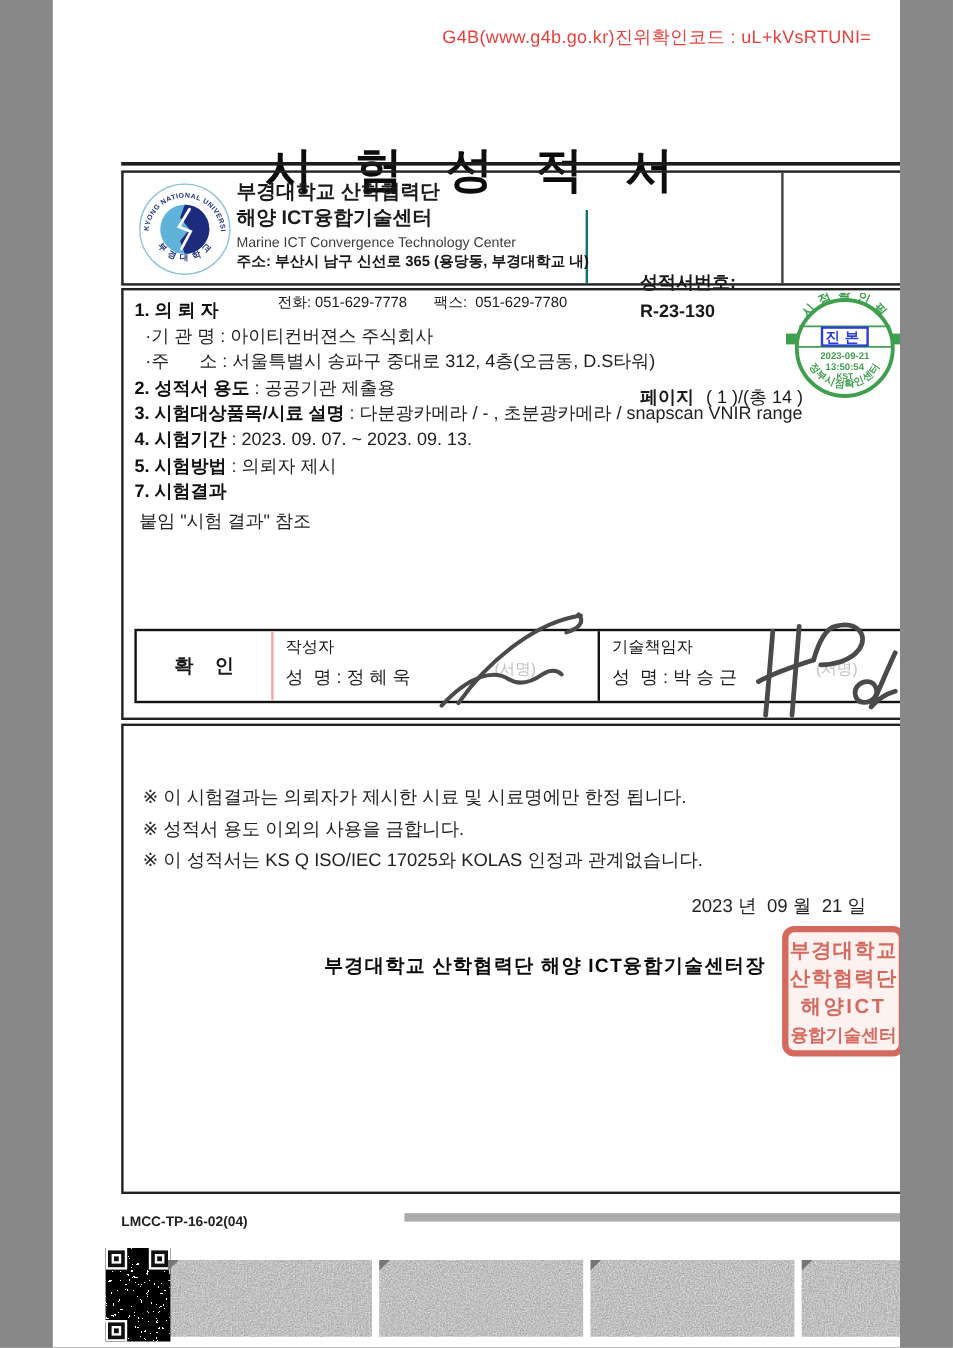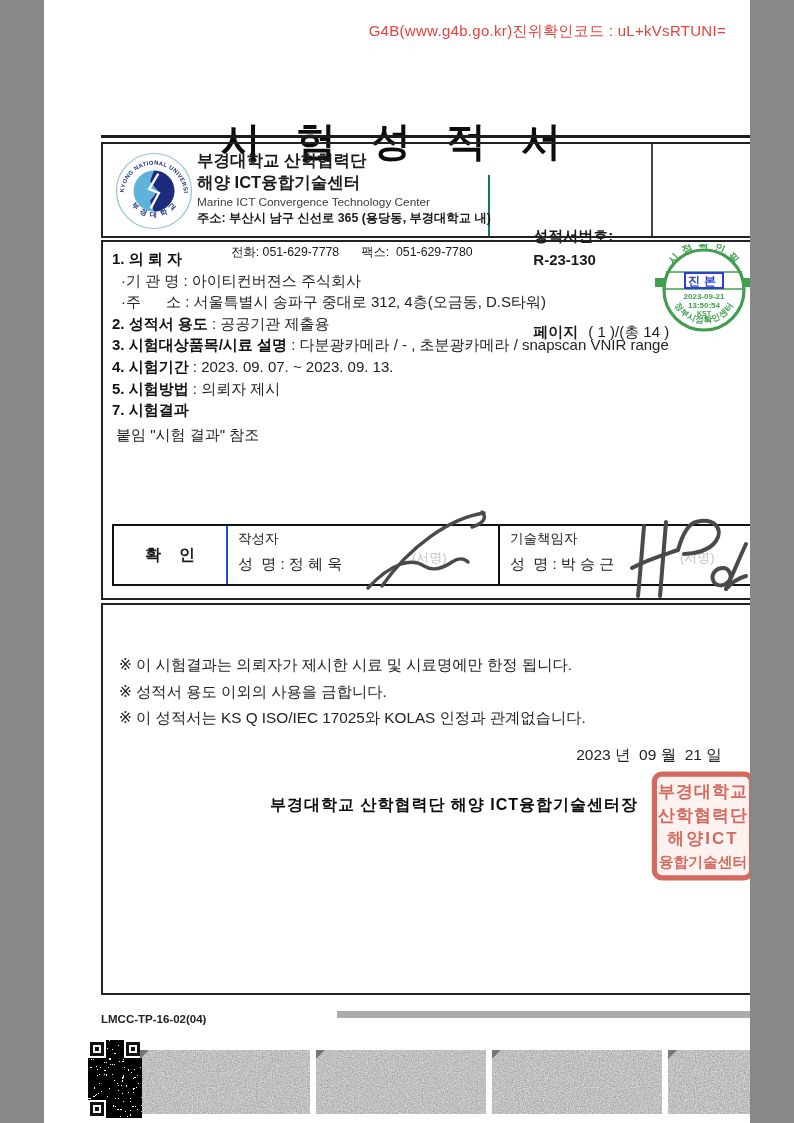--- a/index.html
+++ b/index.html
@@ -30,21 +30,21 @@
   .body-box{top:240px;left:57px;width:680px;height:360px;border:2px solid #222;box-sizing:border-box;}
   .body-lines{top:248px;left:68px;}
   .line{font-size:15px;line-height:21.6px;height:21.6px;white-space:pre;color:#222;}
   .line .b{font-weight:bold;color:#111;}
   .indent{padding-left:9px;}
   .attach{margin-top:3px;padding-left:4px;}
   
   .confirm-table{top:524px;left:68px;width:652px;height:62px;border:2px solid #111;box-sizing:border-box;display:flex;background:transparent;}
   .c-cell1{width:112px;display:flex;align-items:center;justify-content:center;font-size:16px;
            font-weight:bold;white-space:pre;box-sizing:border-box;}
-  .c-cell2{width:272px;border-left:2px solid #1d4ed8;box-sizing:border-box;padding:4px 16px 0 10px;}
+  .c-cell2{width:272px;border-left:2px solid #fca5a5;box-sizing:border-box;padding:4px 16px 0 10px;}
   .c-cell3{flex:1;border-left:2px solid #111;box-sizing:border-box;padding:4px 0 0 10px;}
   .role{font-size:13.5px;line-height:17px;}
   .pname{font-size:15px;margin-top:8px;white-space:pre;}
   .sign-ph{font-size:13px;color:#c2c2c2;white-space:pre;}
   .sig{pointer-events:none;}
   
   .bottom-box{top:603px;left:57px;width:680px;height:392px;border:2px solid #222;box-sizing:border-box;}
   .notes{top:652px;left:75px;}
   .note-line{font-size:15.3px;line-height:26.5px;white-space:pre;color:#222;}
   .issue-date{top:745px;left:497px;width:216px;text-align:center;font-size:15.5px;white-space:pre;color:#222;}

